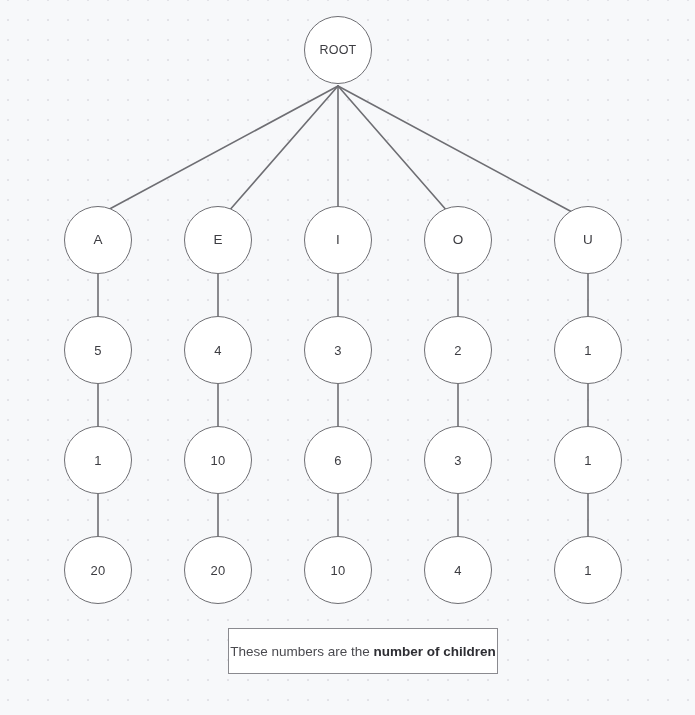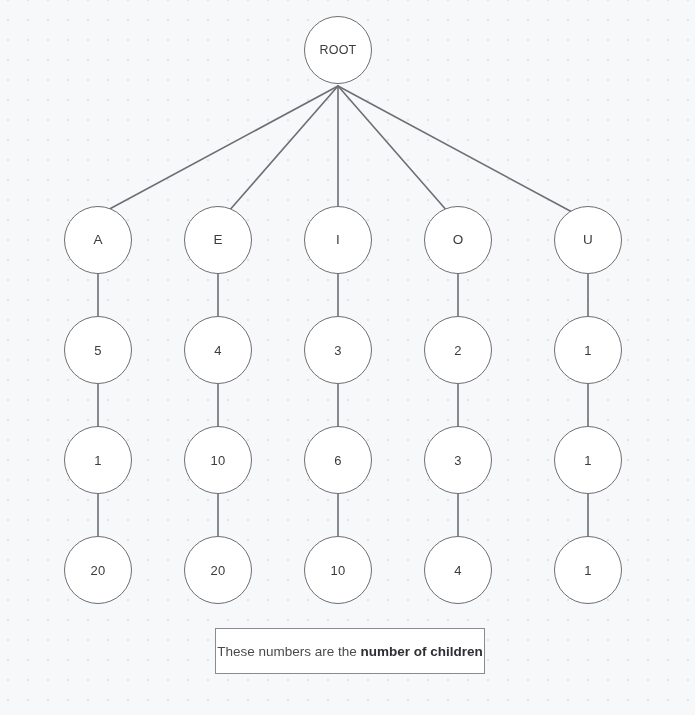--- a/index.html
+++ b/index.html
@@ -52,21 +52,21 @@
   }
   .node.letter {
     font-size: 13.5px;
   }
   .node.num {
     font-size: 13px;
   }
   #caption-box {
     position: absolute;
     box-sizing: border-box;
-    left: 215px;
+    left: 228px;
     top: 628px;
     width: 270px;
     height: 46px;
     border: 1.6px solid #8a8a8f;
     background: #ffffff;
     display: flex;
     align-items: center;
     justify-content: center;
     z-index: 3;
   }

